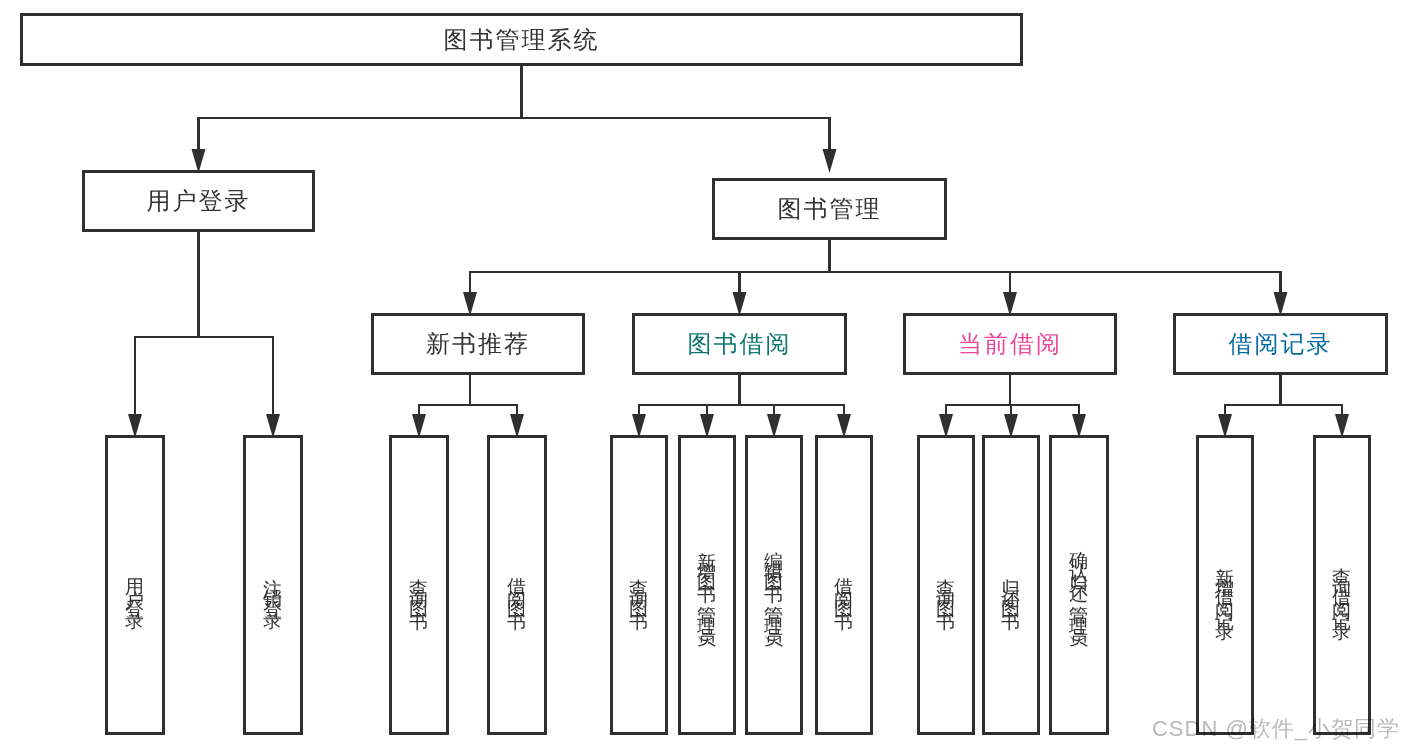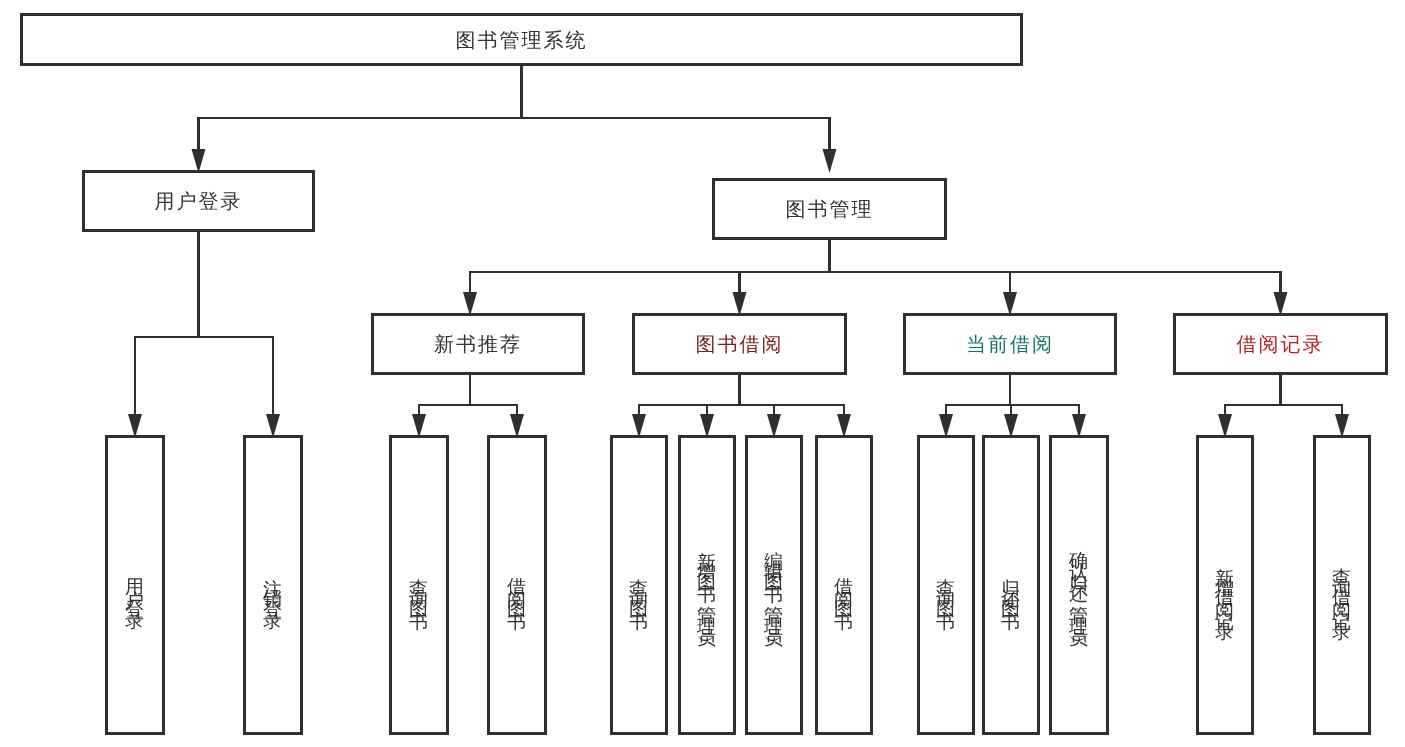--- a/index.html
+++ b/index.html
@@ -28,21 +28,21 @@
   }
   .node {
     position: absolute;
     box-sizing: border-box;
     border: 3px solid #2f2f2f;
     background: #ffffff;
     color: #333333;
     display: flex;
     align-items: center;
     justify-content: center;
-    font-size: 20px;
+    font-size: 24px;
     letter-spacing: 2px;
     line-height: 1;
     text-align: center;
   }
   .node.vertical {
     writing-mode: vertical-rl;
     letter-spacing: 11px;
     font-size: 19px;
   }
   #watermark {
@@ -112,30 +112,31 @@
       <line x1="1225" y1="405" x2="1225" y2="416" stroke="#2f2f2f" stroke-width="2.6" shape-rendering="crispEdges"></line>
       <polygon points="1218,414 1232,414 1225,438" fill="#2f2f2f"></polygon>
       <line x1="1342" y1="405" x2="1342" y2="416" stroke="#2f2f2f" stroke-width="2.6" shape-rendering="crispEdges"></line>
       <polygon points="1335,414 1349,414 1342,438" fill="#2f2f2f"></polygon>
     </svg>
   <div id="nodes">
       <div class="node" style="left: 20px; top: 13px; width: 1003px; height: 53px; border-color: rgb(47, 47, 47); background: rgb(255, 255, 255); color: rgb(51, 51, 51);">图书管理系统</div>
       <div class="node" style="left: 82px; top: 170px; width: 233px; height: 62px; border-color: rgb(47, 47, 47); background: rgb(255, 255, 255); color: rgb(51, 51, 51);">用户登录</div>
       <div class="node" style="left: 712px; top: 170px; width: 235px; height: 62px; border-color: rgb(47, 47, 47); background: rgb(255, 255, 255); color: rgb(51, 51, 51); margin-top: 8px;">图书管理</div>
       <div class="node" style="left: 363px; top: 313px; width: 214px; height: 62px; border-color: rgb(47, 47, 47); background: rgb(255, 255, 255); color: rgb(51, 51, 51); margin-left: 8px;">新书推荐</div>
-      <div class="node" style="left: 632px; top: 313px; width: 215px; height: 62px; border-color: rgb(47, 47, 47); background: rgb(255, 255, 255); color: #7f1d1d;">图书借阅</div>
-      <div class="node" style="left: 903px; top: 313px; width: 214px; height: 62px; border-color: rgb(47, 47, 47); background: rgb(255, 255, 255); color: #0f766e;">当前借阅</div>
-      <div class="node" style="left: 1173px; top: 313px; width: 215px; height: 62px; border-color: rgb(47, 47, 47); background: rgb(255, 255, 255); color: #b91c1c;">借阅记录</div>
+      <div class="node" style="left: 632px; top: 313px; width: 215px; height: 62px; border-color: rgb(47, 47, 47); background: rgb(255, 255, 255); color: #0f766e;">图书借阅</div>
+      <div class="node" style="left: 903px; top: 313px; width: 214px; height: 62px; border-color: rgb(47, 47, 47); background: rgb(255, 255, 255); color: #ec4899;">当前借阅</div>
+      <div class="node" style="left: 1173px; top: 313px; width: 215px; height: 62px; border-color: rgb(47, 47, 47); background: rgb(255, 255, 255); color: #0369a1;">借阅记录</div>
       <div class="node vertical" style="left: 105px; top: 435px; width: 60px; height: 300px; border-color: rgb(47, 47, 47); background: rgb(255, 255, 255); color: rgb(51, 51, 51);">用户登录</div>
       <div class="node vertical" style="left: 243px; top: 435px; width: 60px; height: 300px; border-color: rgb(47, 47, 47); background: rgb(255, 255, 255); color: rgb(51, 51, 51);">注销登录</div>
       <div class="node vertical" style="left: 389px; top: 435px; width: 60px; height: 300px; border-color: rgb(47, 47, 47); background: rgb(255, 255, 255); color: rgb(51, 51, 51);">查询图书</div>
       <div class="node vertical" style="left: 487px; top: 435px; width: 60px; height: 300px; border-color: rgb(47, 47, 47); background: rgb(255, 255, 255); color: rgb(51, 51, 51);">借阅图书</div>
       <div class="node vertical" style="left: 610px; top: 435px; width: 58px; height: 300px; border-color: rgb(47, 47, 47); background: rgb(255, 255, 255); color: rgb(51, 51, 51);">查询图书</div>
       <div class="node vertical" style="left: 678px; top: 435px; width: 58px; height: 300px; border-color: rgb(47, 47, 47); background: rgb(255, 255, 255); color: rgb(51, 51, 51);">新增图书（管理员）</div>
       <div class="node vertical" style="left: 745px; top: 435px; width: 58px; height: 300px; border-color: rgb(47, 47, 47); background: rgb(255, 255, 255); color: rgb(51, 51, 51);">编辑图书（管理员）</div>
       <div class="node vertical" style="left: 815px; top: 435px; width: 58px; height: 300px; border-color: rgb(47, 47, 47); background: rgb(255, 255, 255); color: rgb(51, 51, 51);">借阅图书</div>
       <div class="node vertical" style="left: 917px; top: 435px; width: 58px; height: 300px; border-color: rgb(47, 47, 47); background: rgb(255, 255, 255); color: rgb(51, 51, 51);">查询图书</div>
       <div class="node vertical" style="left: 982px; top: 435px; width: 58px; height: 300px; border-color: rgb(47, 47, 47); background: rgb(255, 255, 255); color: rgb(51, 51, 51);">归还图书</div>
       <div class="node vertical" style="left: 1049px; top: 435px; width: 60px; height: 300px; border-color: rgb(47, 47, 47); background: rgb(255, 255, 255); color: rgb(51, 51, 51);">确认归还（管理员）</div>
       <div class="node vertical" style="left: 1196px; top: 435px; width: 58px; height: 300px; border-color: rgb(47, 47, 47); background: rgb(255, 255, 255); color: rgb(51, 51, 51);">新增借阅记录</div>
       <div class="node vertical" style="left: 1313px; top: 435px; width: 58px; height: 300px; border-color: rgb(47, 47, 47); background: rgb(255, 255, 255); color: rgb(51, 51, 51);">查询借阅记录</div>
     </div>
+  <div id="watermark">CSDN @软件_小贺同学</div>
 </div>
 
 </body></html>

